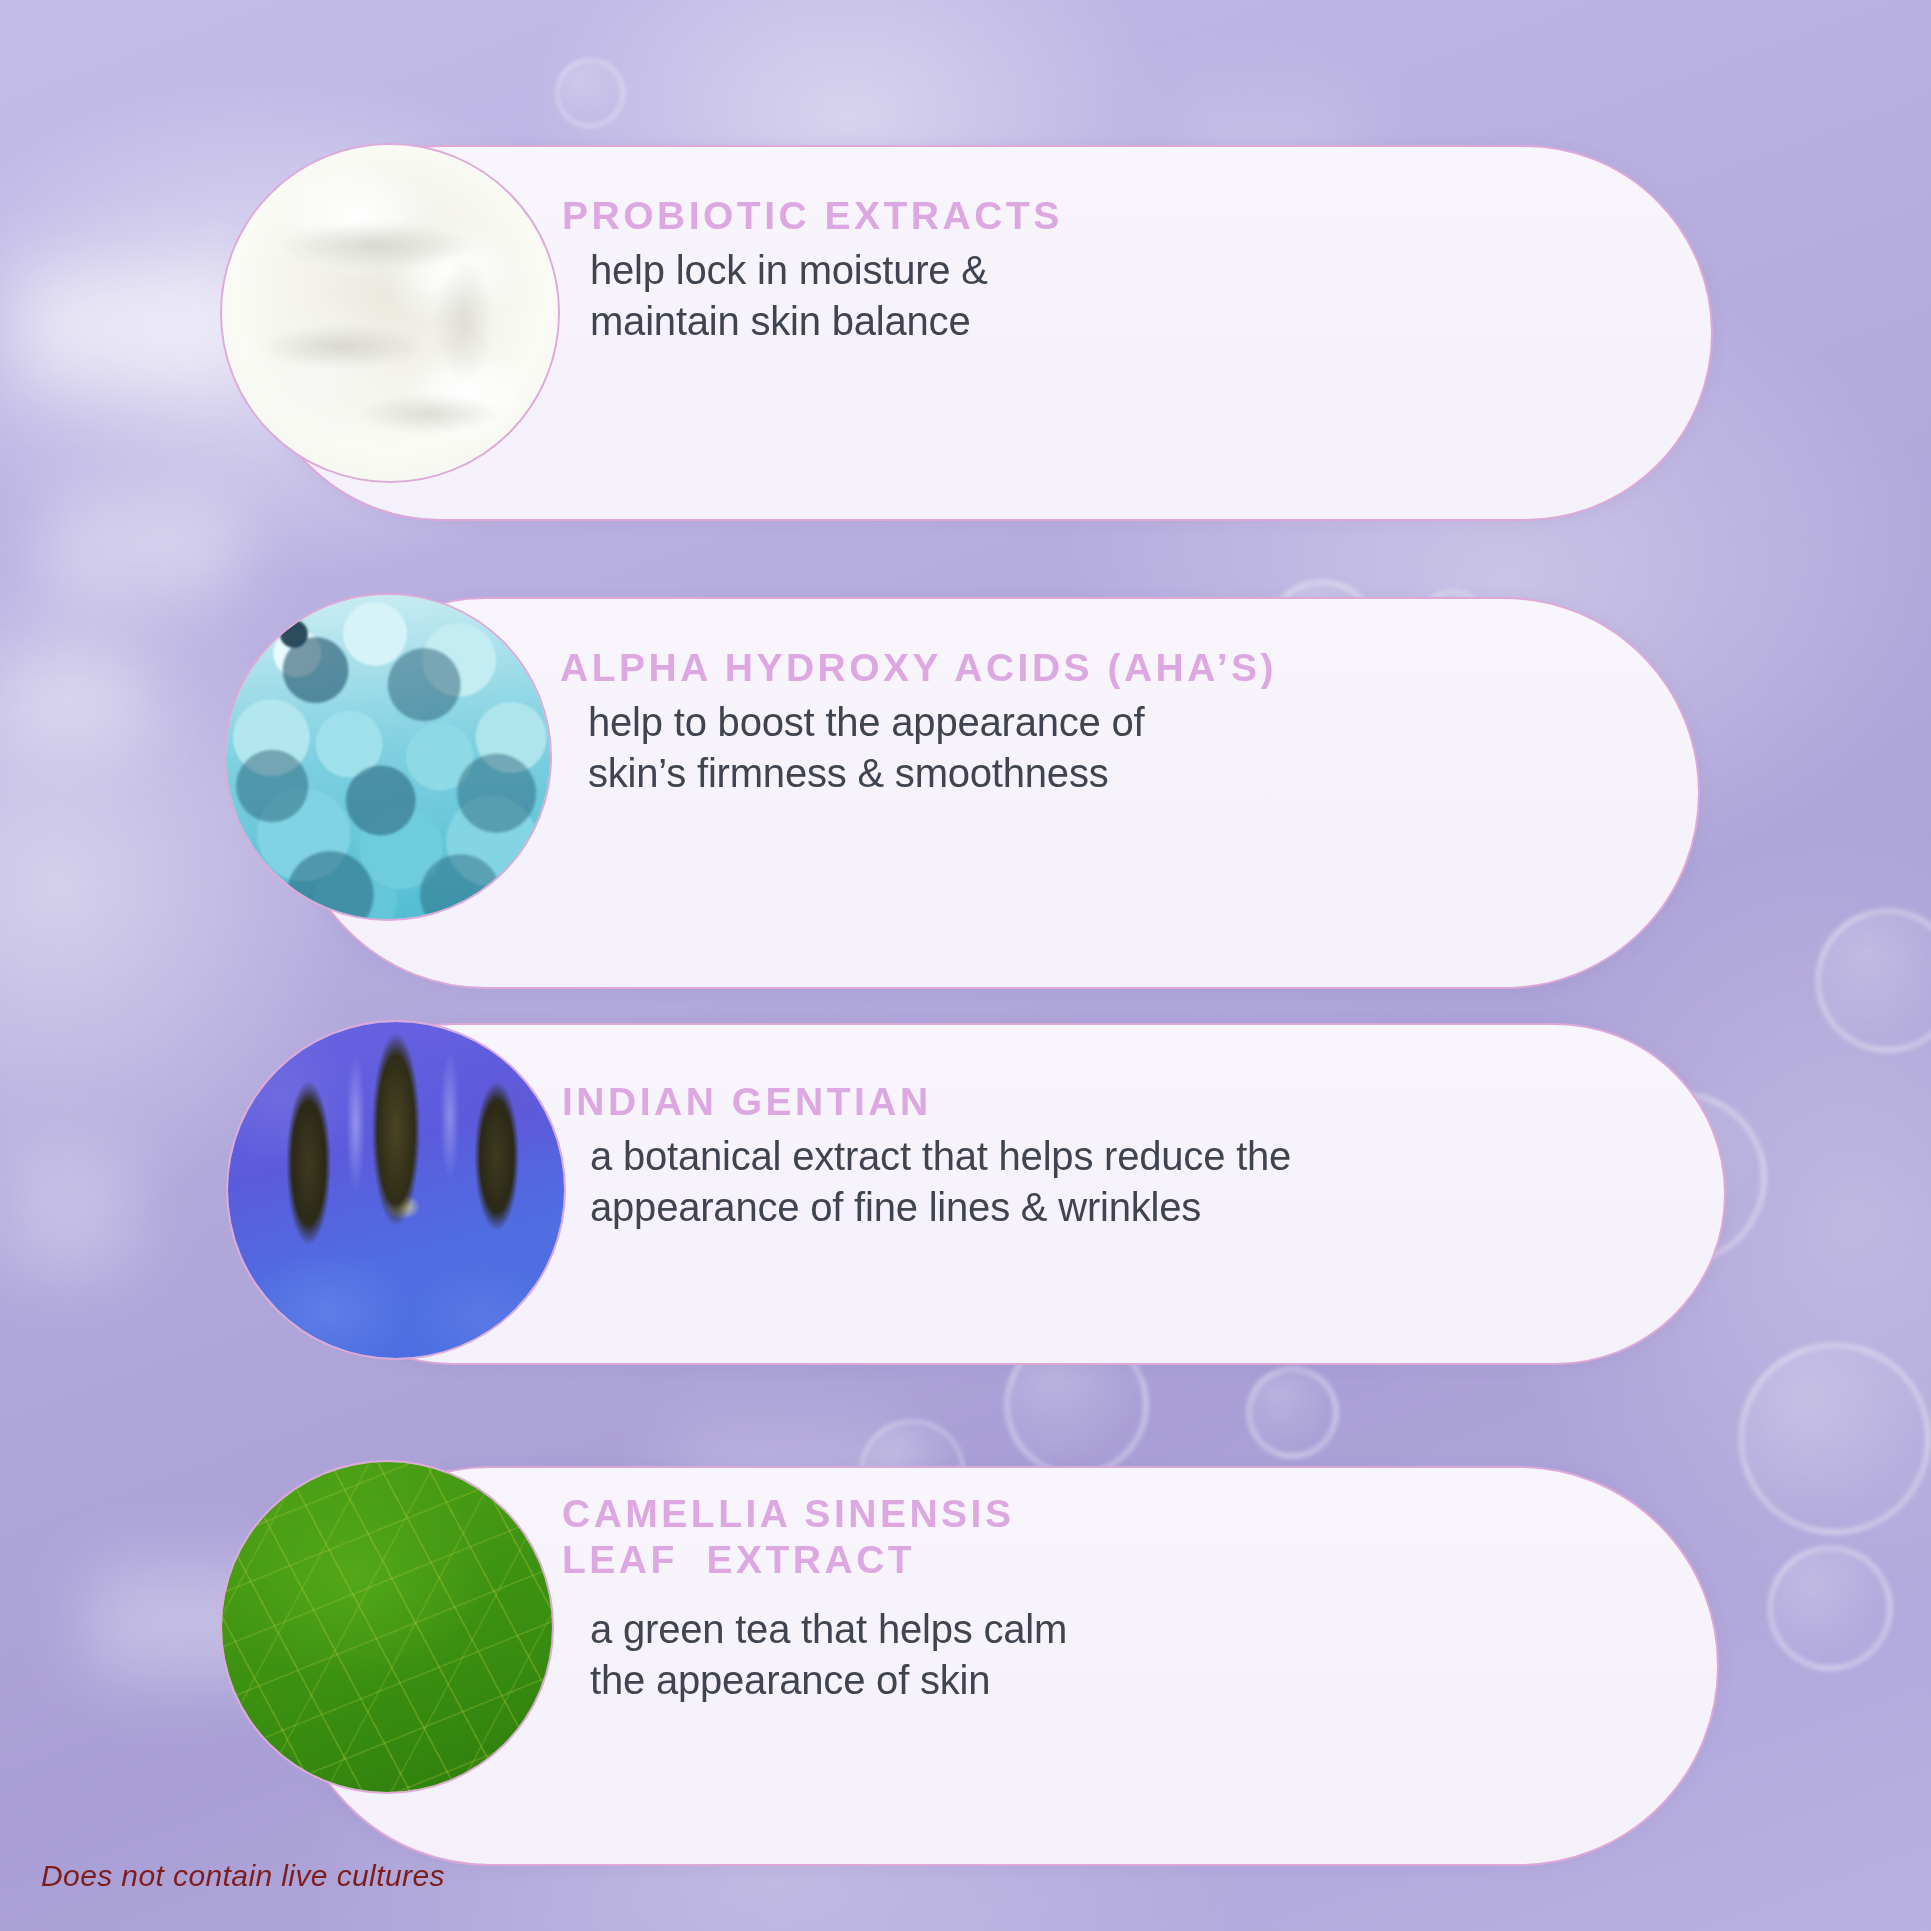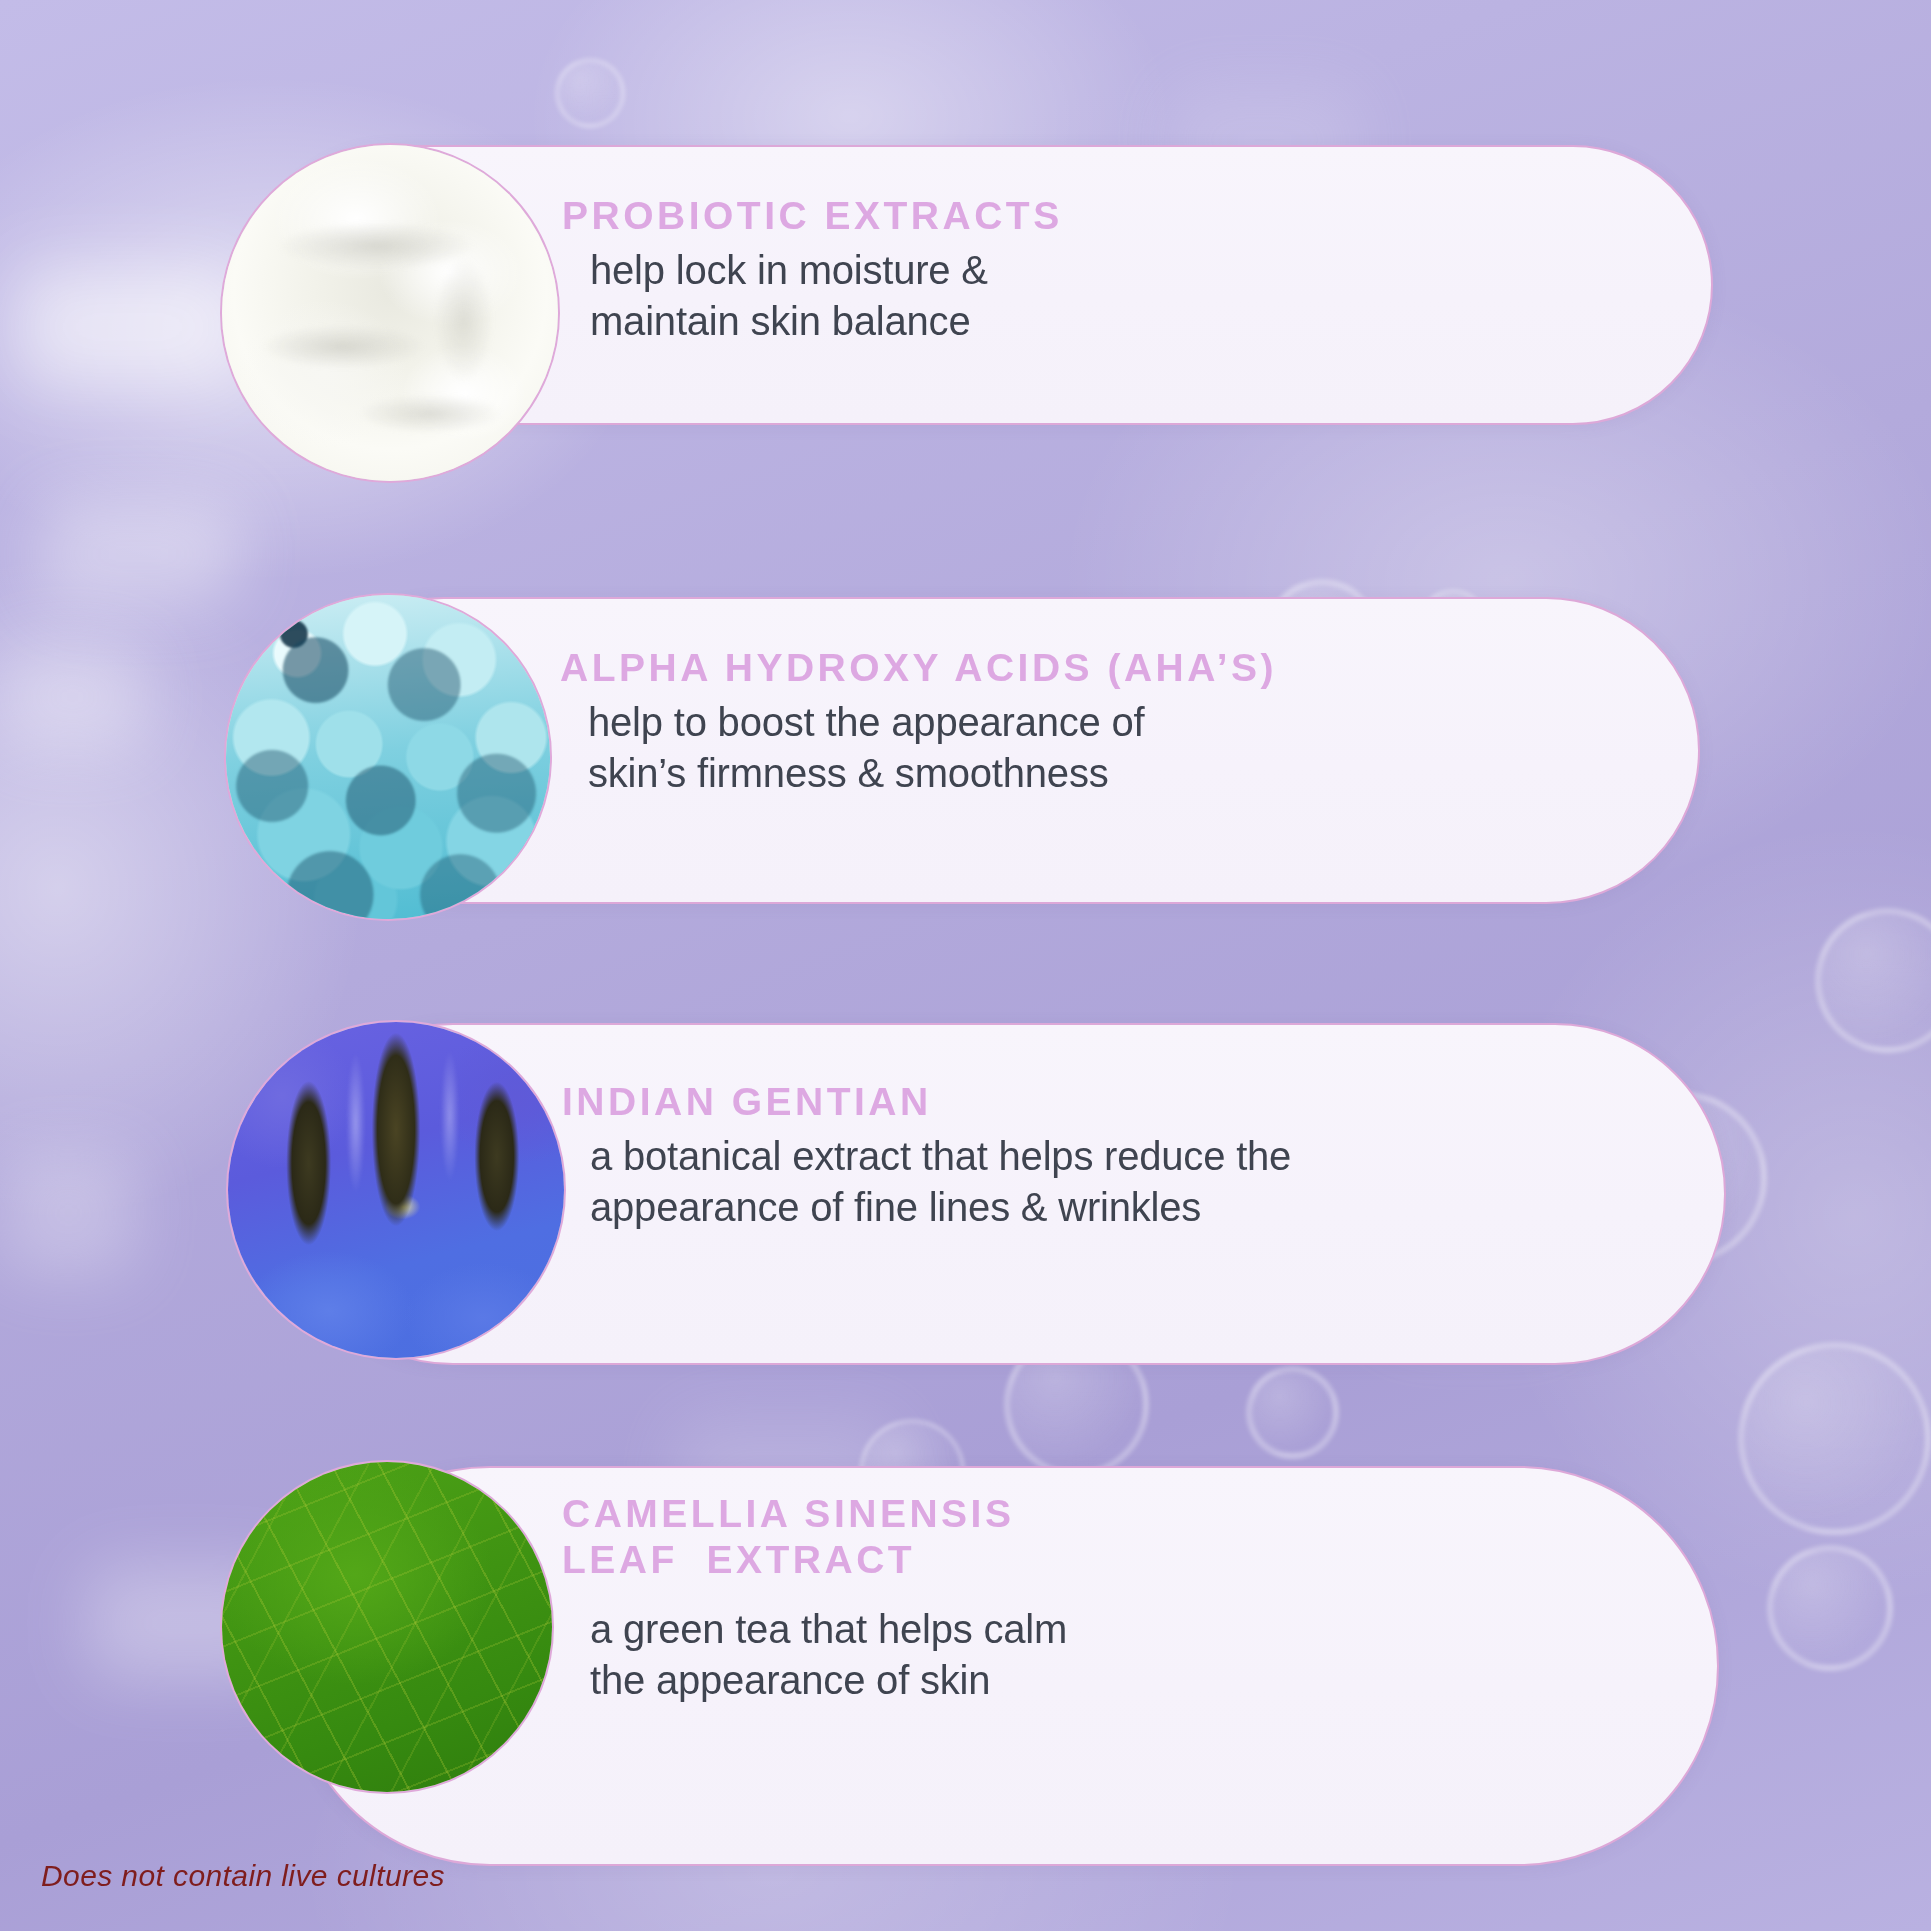--- a/index.html
+++ b/index.html
@@ -244,32 +244,32 @@
   <div class="bubble bb4"></div>
   <div class="bubble bb5"></div>
   <div class="bubble bb6"></div>
   <div class="bubble bb7"></div>
   <div class="bubble bb8 sm"></div>
   <div class="bubble bb9"></div>
   <div class="bubble bb10"></div>
   <div class="bubble bb11 sm"></div>
   <div class="bubble bb12"></div>
 
-  <div class="card" style="left:253px; top:145px; width:1460px; height:280px;">
+  <div class="card" style="left:253px; top:145px; width:1460px; height:376px;">
     <div class="card-text" style="top:46px;">
       <div class="kicker">PROBIOTIC EXTRACTS</div>
       <div class="desc">help lock in moisture &amp;
 maintain skin balance</div>
     </div>
   </div>
   <div class="thumb" style="left:220px; top:143px; width:340px; height:340px;">
     <div class="tex-cream"></div>
   </div>
 
-  <div class="card" style="left:290px; top:597px; width:1410px; height:307px;">
+  <div class="card" style="left:290px; top:597px; width:1410px; height:392px;">
     <div class="card-text" style="top:46px; left:268px;">
       <div class="kicker">ALPHA HYDROXY ACIDS (AHA’S)</div>
       <div class="desc">help to boost the appearance of
 skin’s firmness &amp; smoothness</div>
     </div>
   </div>
   <div class="thumb" style="left:224px; top:593px; width:328px; height:328px;">
     <div class="tex-bubbles"></div>
   </div>
 

